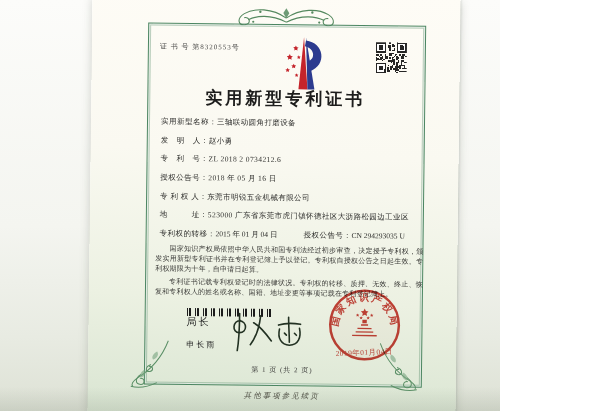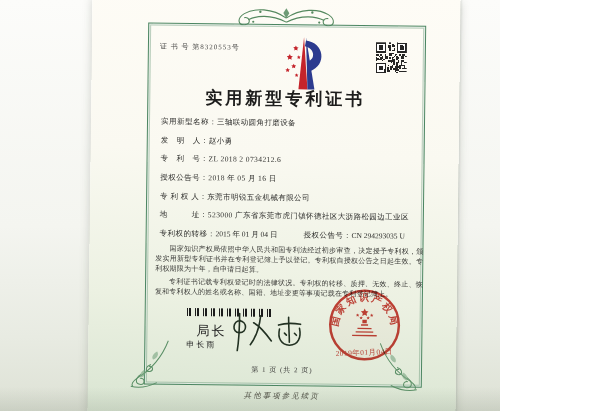--- a/index.html
+++ b/index.html
@@ -26,21 +26,21 @@
   .flabel{white-space:pre;letter-spacing:.5px;text-align:right;}
   .fvalue{flex:1;letter-spacing:.4px;}
   .grant{display:flex;gap:26px;margin-top:1px;}
   .grant .frow{margin-bottom:0;}
   .paras{left:66px;top:249px;width:268px;font-size:7px;line-height:1.46;color:#3b3b38;
     text-align:justify;}
   .paras p{margin:0 0 2px;text-indent:2em;letter-spacing:.2px;}
   .barcode{left:98px;top:313px;width:85px;height:8px;
     background:repeating-linear-gradient(90deg,#1c1c1c 0 1px,transparent 1px 2px,
       #1c1c1c 2px 4px,transparent 4px 5px,#1c1c1c 5px 5.6px,transparent 5.6px 8px);}
-  .director-label{left:98px;top:327px;font-size:13px;color:#222;letter-spacing:2px;margin-left:10px;}
+  .director-label{left:98px;top:320px;font-size:10px;color:#222;letter-spacing:2px;}
   .director-name{left:98px;top:344px;font-size:8px;color:#222;letter-spacing:2px;text-align:right;}
   .signature{left:138px;top:315px;width:88px;height:46px;}
   .seal{left:232px;top:289px;width:88px;height:83px;mix-blend-mode:multiply;opacity:.92;}
   .page-note{left:56px;top:369px;width:276px;text-align:center;font-size:7px;color:#3a3a38;letter-spacing:1px;}
   .cont-note{left:56px;top:395px;width:276px;text-align:center;font-size:7.5px;color:#4b4b40;
     letter-spacing:2px;font-style:italic;}
   .flourish{left:128px;top:9px;width:132px;height:25px;}
   .corner{width:44px;height:50px;}
   .corner-l{left:38px;top:344px;}
   .corner-r{left:290px;top:344px;transform:scaleX(-1);}

